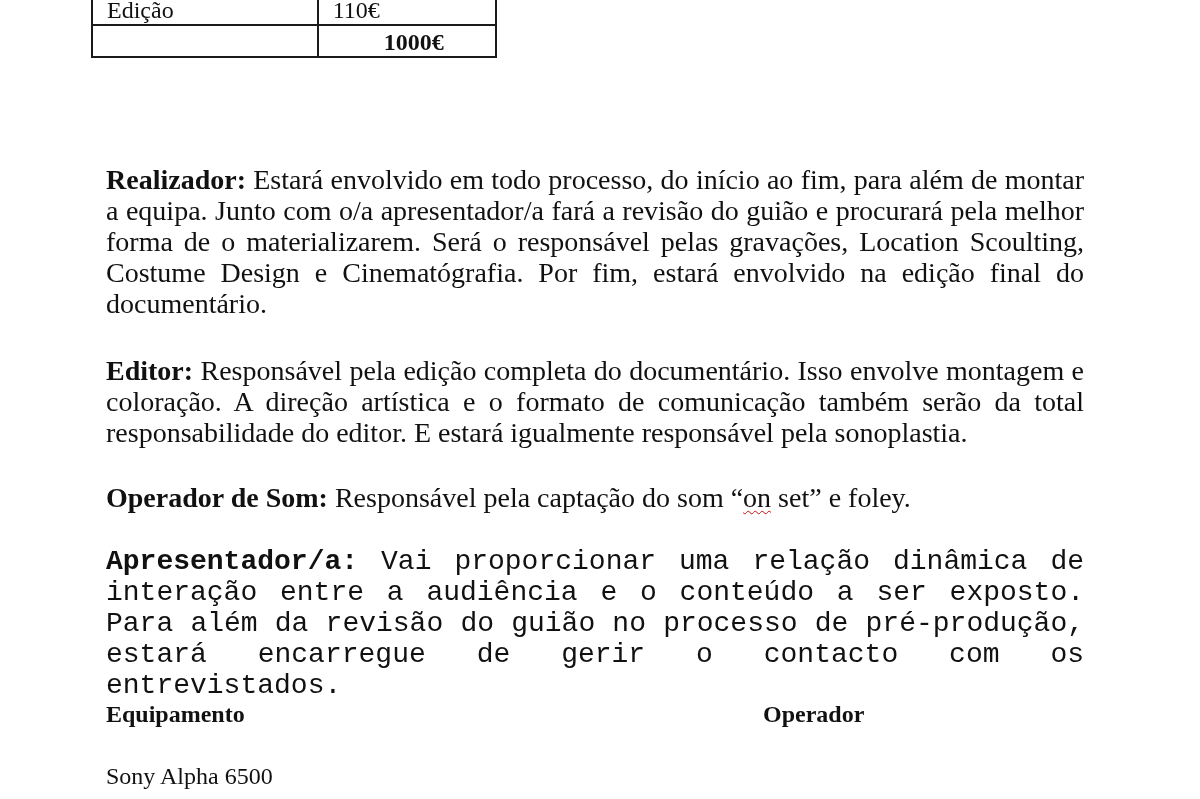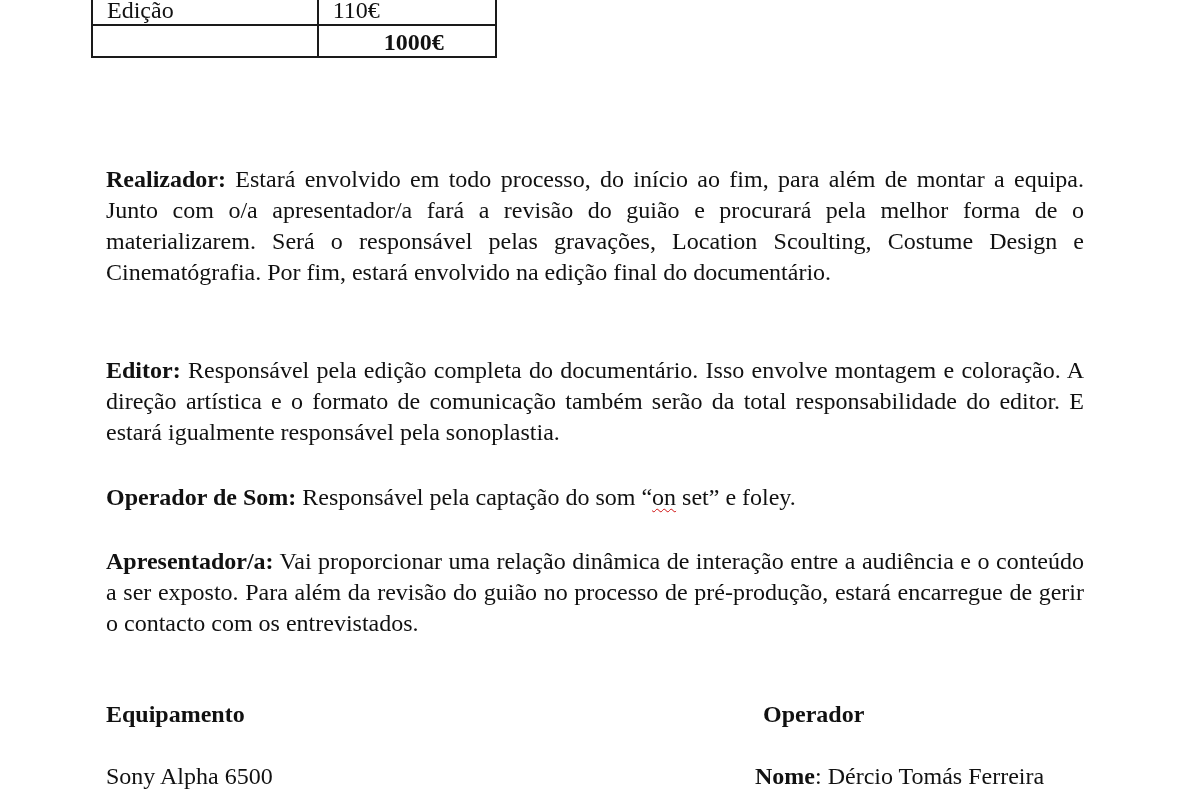--- a/index.html
+++ b/index.html
@@ -42,30 +42,30 @@
     }
     .budget-table td.col-label { width: 212px; }
     .budget-table td.col-value { width: 164px; }
     .budget-table td.total { font-weight: bold; text-align: center; }
 
     
     .para {
       position: absolute;
       left: 106px;
       width: 978px;
-      font-size: 24px;
+      font-size: 28px;
       line-height: 31px;
       text-align: justify;
       margin: 0;
     }
     .para b { font-weight: bold; }
     .p-realizador { top: 164px; }
     .p-editor { top: 355px; }
     .p-operador { top: 482px; }
-    .p-apresentador { top: 546px; }
+    .p-apresentador { top: 546px; font-family: Liberation Mono, monospace; }
 
     .squiggle {
       text-decoration: underline wavy #d01010;
       text-decoration-thickness: 1px;
       text-underline-offset: 3px;
     }
 
     
     .heading {
       position: absolute;
@@ -111,15 +111,14 @@
 
   <p class="para p-operador"><b>Operador de Som:</b><span> Responsável pela captação do som “</span><span class="squiggle">on</span><span> set” e foley.</span></p>
 
   <p class="para p-apresentador"><b>Apresentador/a:</b><span> Vai proporcionar uma relação dinâmica de interação entre a audiência e o conteúdo a ser exposto. Para além da revisão do guião no processo de pré-produção, estará encarregue de gerir o contacto com os entrevistados.</span></p>
 
   <div class="heading h-equip">Equipamento</div>
   <div class="heading h-contact">Operador</div>
 
   <div class="line equip-1">Sony Alpha 6500</div>
 
-  <div class="line contact-name"><b>Nome</b><span>: Dércio Tomás Ferreira</span></div>
 
 </div>
 
 </body></html>

